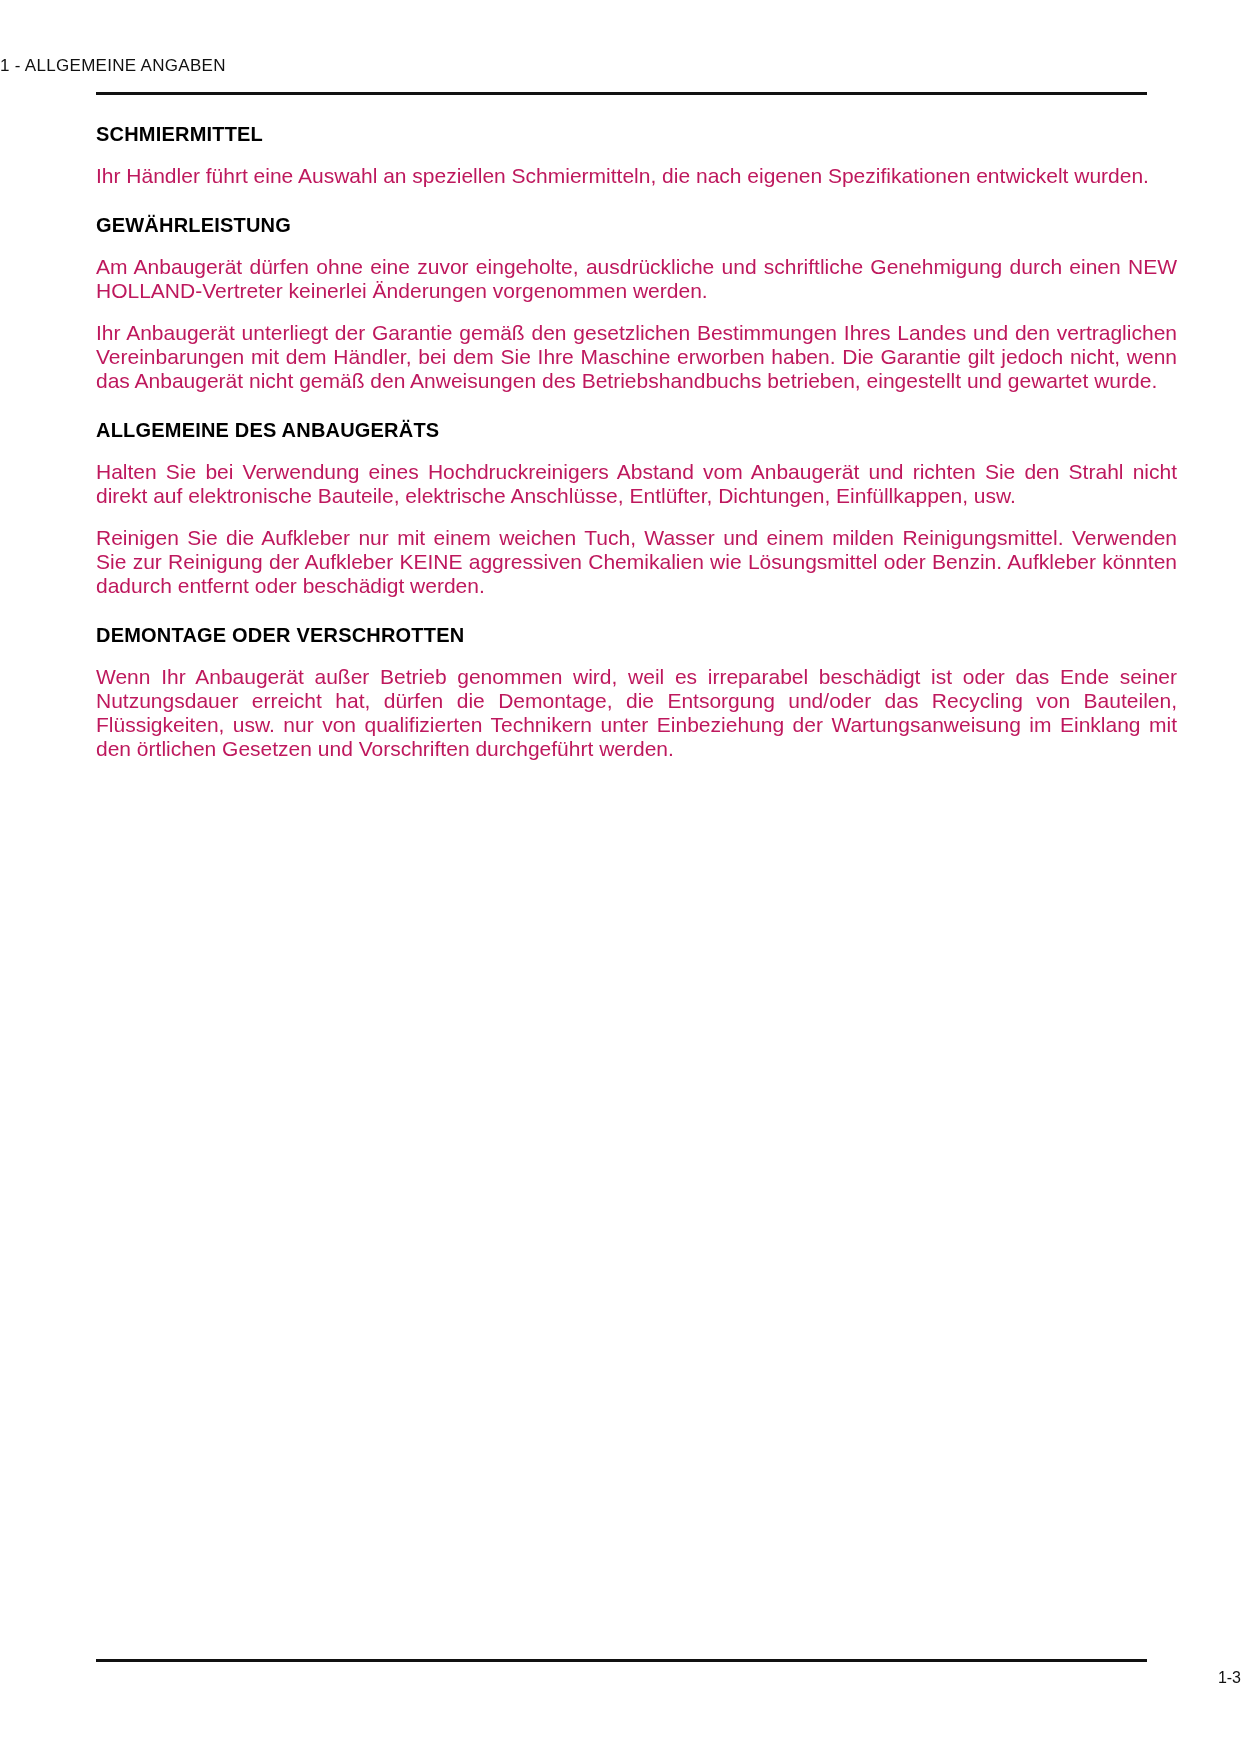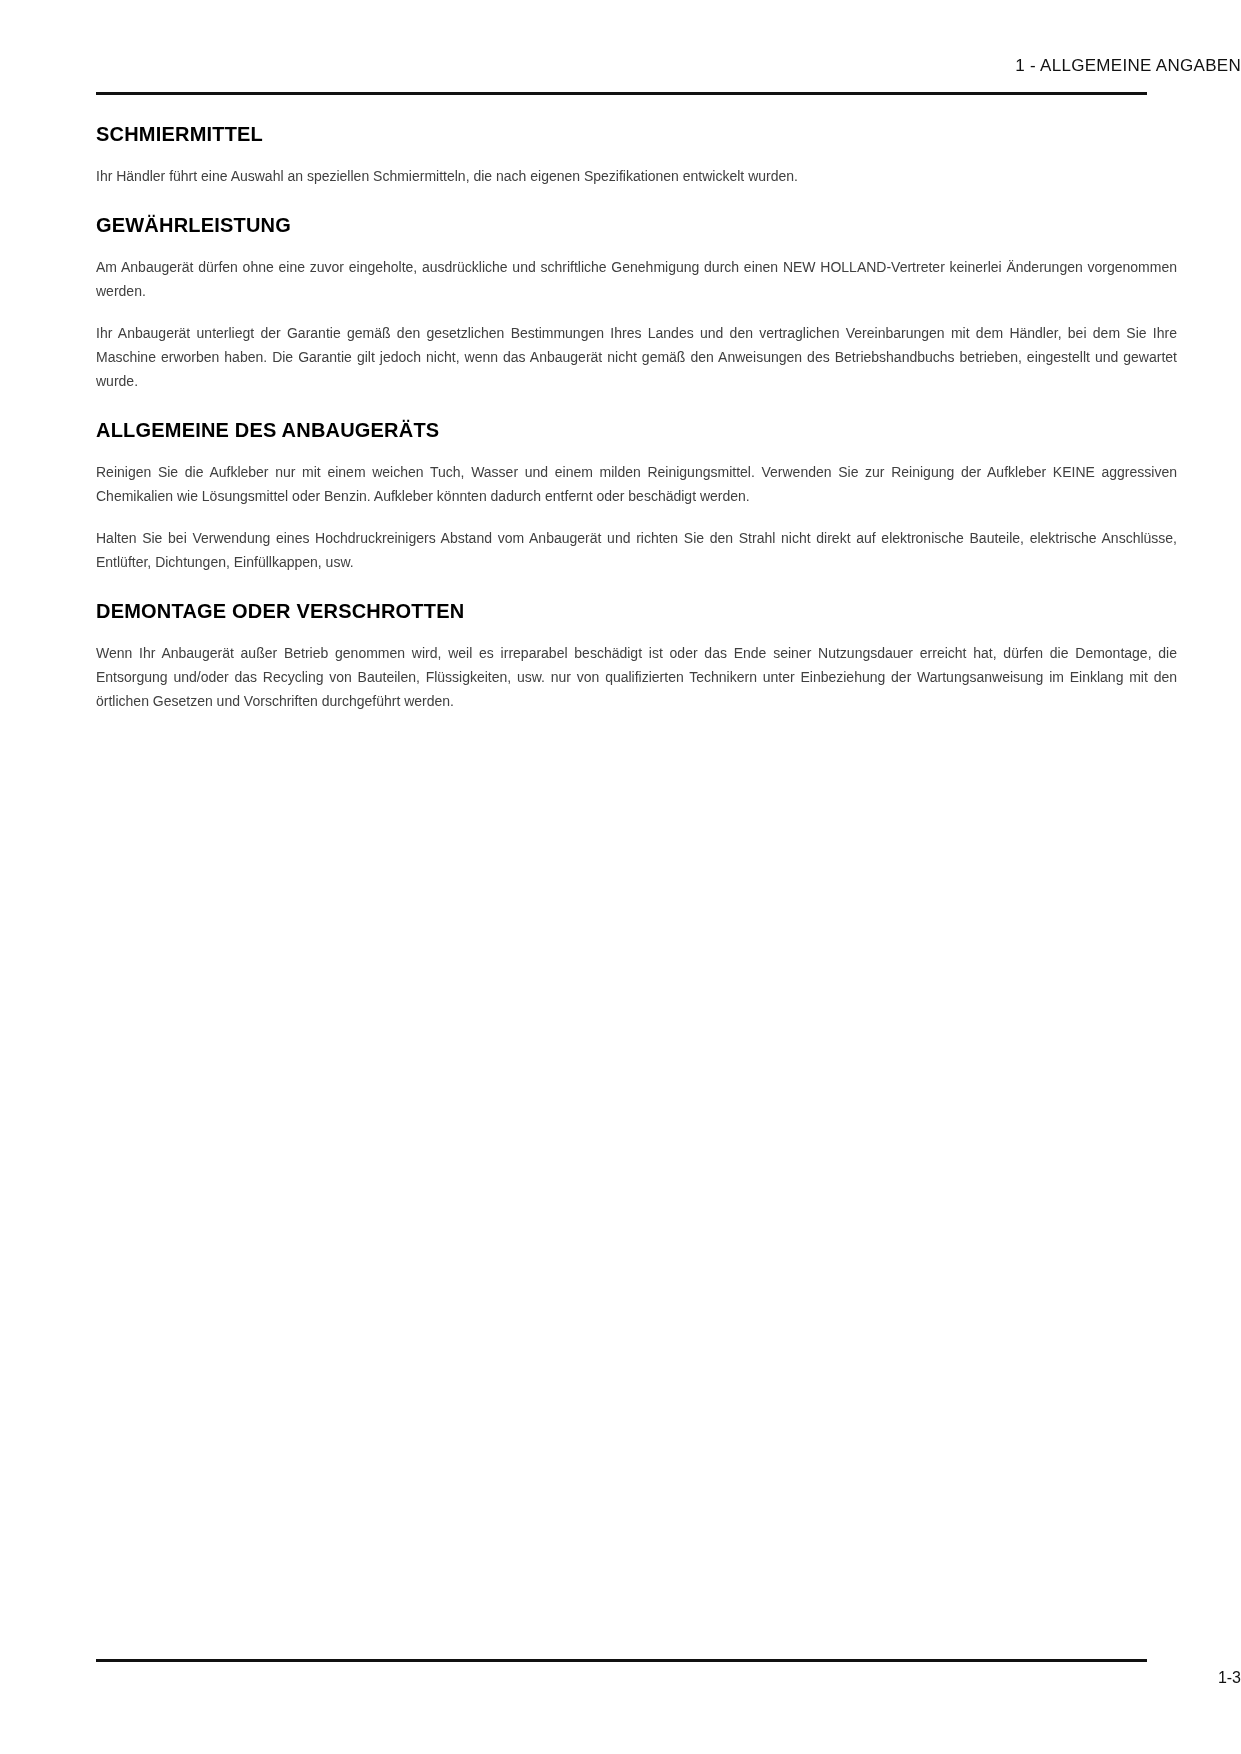--- a/index.html
+++ b/index.html
@@ -11,21 +11,21 @@
     position: relative;
     width: 1241px;
     height: 1754px;
     background: #ffffff;
     font-family: "Liberation Sans", sans-serif;
     color: #000000;
     overflow: hidden;
   }
   .running-header {
     padding-top: 56px;
-    text-align: right;
+    text-align: left;
     font-size: 17px;
     letter-spacing: 0.3px;
     color: #111111;
   }
   .top-rule {
     margin: 16px 94px 0 96px;
     border: 0;
     border-top: 3px solid #111111;
   }
   .content {
@@ -35,25 +35,25 @@
     font-size: 20px;
     font-weight: bold;
     letter-spacing: 0.2px;
     margin: 26px 0 0 0;
     color: #000000;
   }
   .section-heading.first {
     margin-top: 28px;
   }
   .body-par {
-    font-size: 14px;
+    font-size: 21px;
     line-height: 24px;
     text-align: justify;
     margin: 18px 0 0 0;
-    color: #404040;
+    color: #be185d;
   }
   .footer-rule {
     position: absolute;
     left: 96px;
     right: 94px;
     top: 1659px;
     border: 0;
     border-top: 3px solid #111111;
     margin: 0;
   }
@@ -84,22 +84,22 @@
     </div>
 
     <div class="section">
       <div class="section-heading">GEWÄHRLEISTUNG</div>
       <p class="body-par">Am Anbaugerät dürfen ohne eine zuvor eingeholte, ausdrückliche und schriftliche Genehmigung durch einen NEW HOLLAND-Vertreter keinerlei Änderungen vorgenommen werden.</p>
       <p class="body-par">Ihr Anbaugerät unterliegt der Garantie gemäß den gesetzlichen Bestimmungen Ihres Landes und den vertraglichen Vereinbarungen mit dem Händler, bei dem Sie Ihre Maschine erworben haben.  Die Garantie gilt jedoch nicht, wenn das Anbaugerät nicht gemäß den Anweisungen des Betriebshandbuchs betrieben, eingestellt und gewartet wurde.</p>
     </div>
 
     <div class="section">
       <div class="section-heading">ALLGEMEINE DES ANBAUGERÄTS</div>
+      <p class="body-par">Halten Sie bei Verwendung eines Hochdruckreinigers Abstand vom Anbaugerät und richten Sie den Strahl nicht direkt auf elektronische Bauteile, elektrische Anschlüsse, Entlüfter, Dichtungen, Einfüllkappen, usw.</p>
       <p class="body-par">Reinigen Sie die Aufkleber nur mit einem weichen Tuch, Wasser und einem milden Reinigungsmittel.  Verwenden Sie zur Reinigung der Aufkleber KEINE aggressiven Chemikalien wie Lösungsmittel oder Benzin.  Aufkleber könnten dadurch entfernt oder beschädigt werden.</p>
-      <p class="body-par">Halten Sie bei Verwendung eines Hochdruckreinigers Abstand vom Anbaugerät und richten Sie den Strahl nicht direkt auf elektronische Bauteile, elektrische Anschlüsse, Entlüfter, Dichtungen, Einfüllkappen, usw.</p>
     </div>
 
     <div class="section">
       <div class="section-heading">DEMONTAGE ODER VERSCHROTTEN</div>
       <p class="body-par">Wenn Ihr Anbaugerät außer Betrieb genommen wird, weil es irreparabel beschädigt ist oder das Ende seiner Nutzungsdauer erreicht hat, dürfen die Demontage, die Entsorgung und/oder das Recycling von Bauteilen, Flüssigkeiten, usw. nur von qualifizierten Technikern unter Einbeziehung der Wartungsanweisung im Einklang mit den örtlichen Gesetzen und Vorschriften durchgeführt werden.</p>
     </div>
 
   </div>
 
   <hr class="footer-rule">

